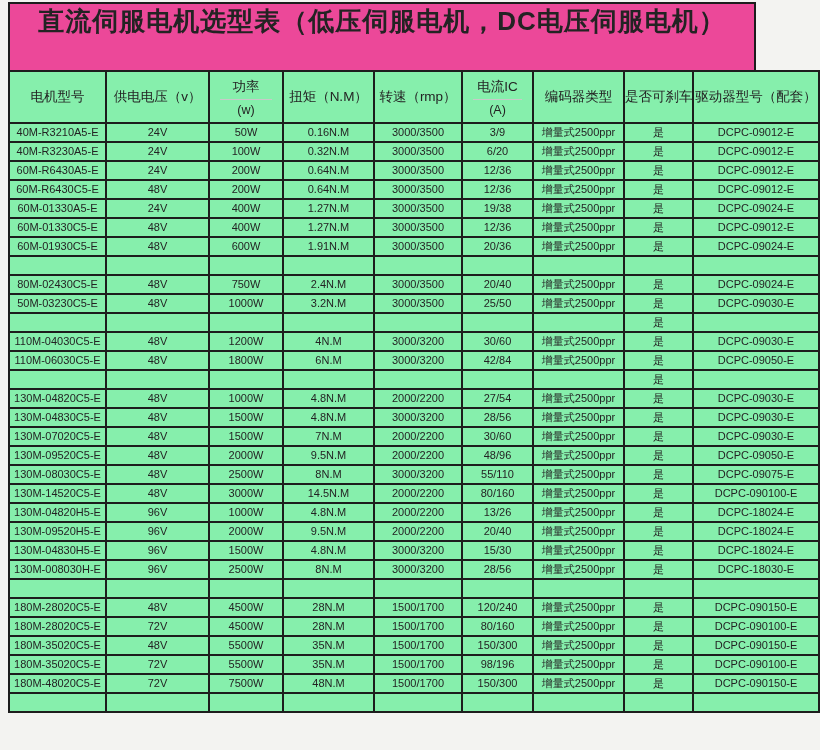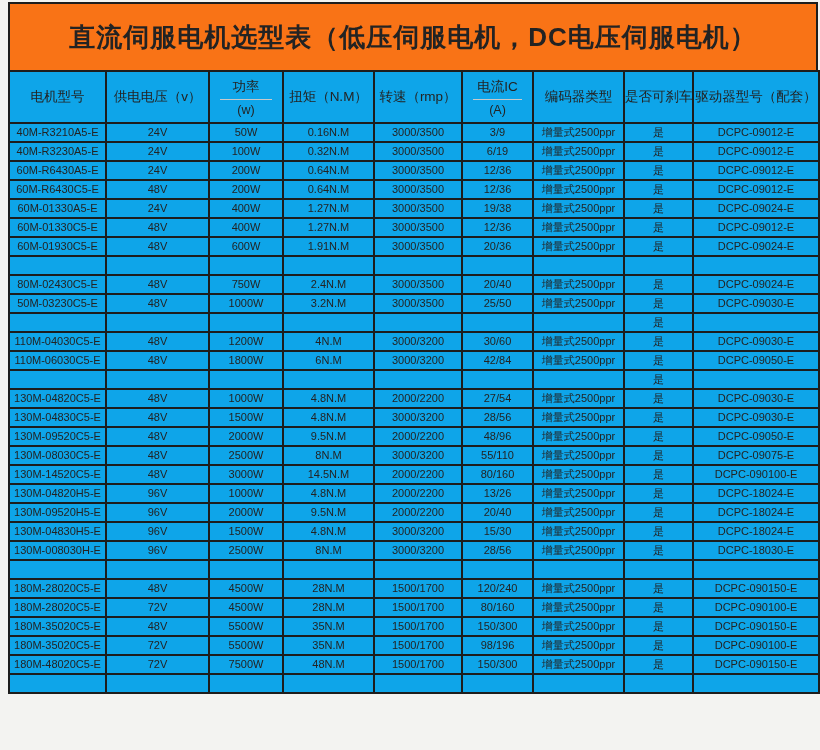--- a/index.html
+++ b/index.html
@@ -11,37 +11,37 @@
     font-family:"Liberation Sans","DejaVu Sans",sans-serif;
     color:#232323;
   }
   .sheet{
     position:absolute;
     left:8px;top:2px;
     width:810px;
   }
   .title-box{
     box-sizing:border-box;
-    width:810px;height:70px;
+    width:748px;height:70px;
     border:2px solid #1d1d1d;
-    background:#f97316;
-    display:flex;align-items:center;justify-content:center;
+    background:#ec4899;
+    display:flex;justify-content:center;
   }
   .title-box span{
     font-size:26px;
     font-weight:bold;
     letter-spacing:1px;
     white-space:nowrap;
   }
   table.motor{
     border-collapse:collapse;
     table-layout:fixed;
     width:810px;
     margin-top:-2px;
-    background:#0ea5e9;
+    background:#86efac;
   }
   table.motor th,table.motor td{
     border:2px solid #1d1d1d;
     padding:0;
     text-align:center;
     vertical-align:middle;
     overflow:hidden;
     white-space:nowrap;
   }
   table.motor th{
@@ -127,21 +127,21 @@
             <td class="c-encoder">增量式2500ppr</td>
             <td class="c-brake">是</td>
             <td class="c-driver">DCPC-09012-E</td>
           </tr>
           <tr>
             <td class="c-model">40M-R3230A5-E</td>
             <td class="c-voltage">24V</td>
             <td class="c-power">100W</td>
             <td class="c-torque">0.32N.M</td>
             <td class="c-speed">3000/3500</td>
-            <td class="c-current">6/19</td>
+            <td class="c-current">6/20</td>
             <td class="c-encoder">增量式2500ppr</td>
             <td class="c-brake">是</td>
             <td class="c-driver">DCPC-09012-E</td>
           </tr>
           <tr>
             <td class="c-model">60M-R6430A5-E</td>
             <td class="c-voltage">24V</td>
             <td class="c-power">200W</td>
             <td class="c-torque">0.64N.M</td>
             <td class="c-speed">3000/3500</td>
@@ -287,20 +287,31 @@
             <td class="c-voltage">48V</td>
             <td class="c-power">1500W</td>
             <td class="c-torque">4.8N.M</td>
             <td class="c-speed">3000/3200</td>
             <td class="c-current">28/56</td>
             <td class="c-encoder">增量式2500ppr</td>
             <td class="c-brake">是</td>
             <td class="c-driver">DCPC-09030-E</td>
           </tr>
           <tr>
+            <td class="c-model">130M-07020C5-E</td>
+            <td class="c-voltage">48V</td>
+            <td class="c-power">1500W</td>
+            <td class="c-torque">7N.M</td>
+            <td class="c-speed">2000/2200</td>
+            <td class="c-current">30/60</td>
+            <td class="c-encoder">增量式2500ppr</td>
+            <td class="c-brake">是</td>
+            <td class="c-driver">DCPC-09030-E</td>
+          </tr>
+          <tr>
             <td class="c-model">130M-09520C5-E</td>
             <td class="c-voltage">48V</td>
             <td class="c-power">2000W</td>
             <td class="c-torque">9.5N.M</td>
             <td class="c-speed">2000/2200</td>
             <td class="c-current">48/96</td>
             <td class="c-encoder">增量式2500ppr</td>
             <td class="c-brake">是</td>
             <td class="c-driver">DCPC-09050-E</td>
           </tr>

